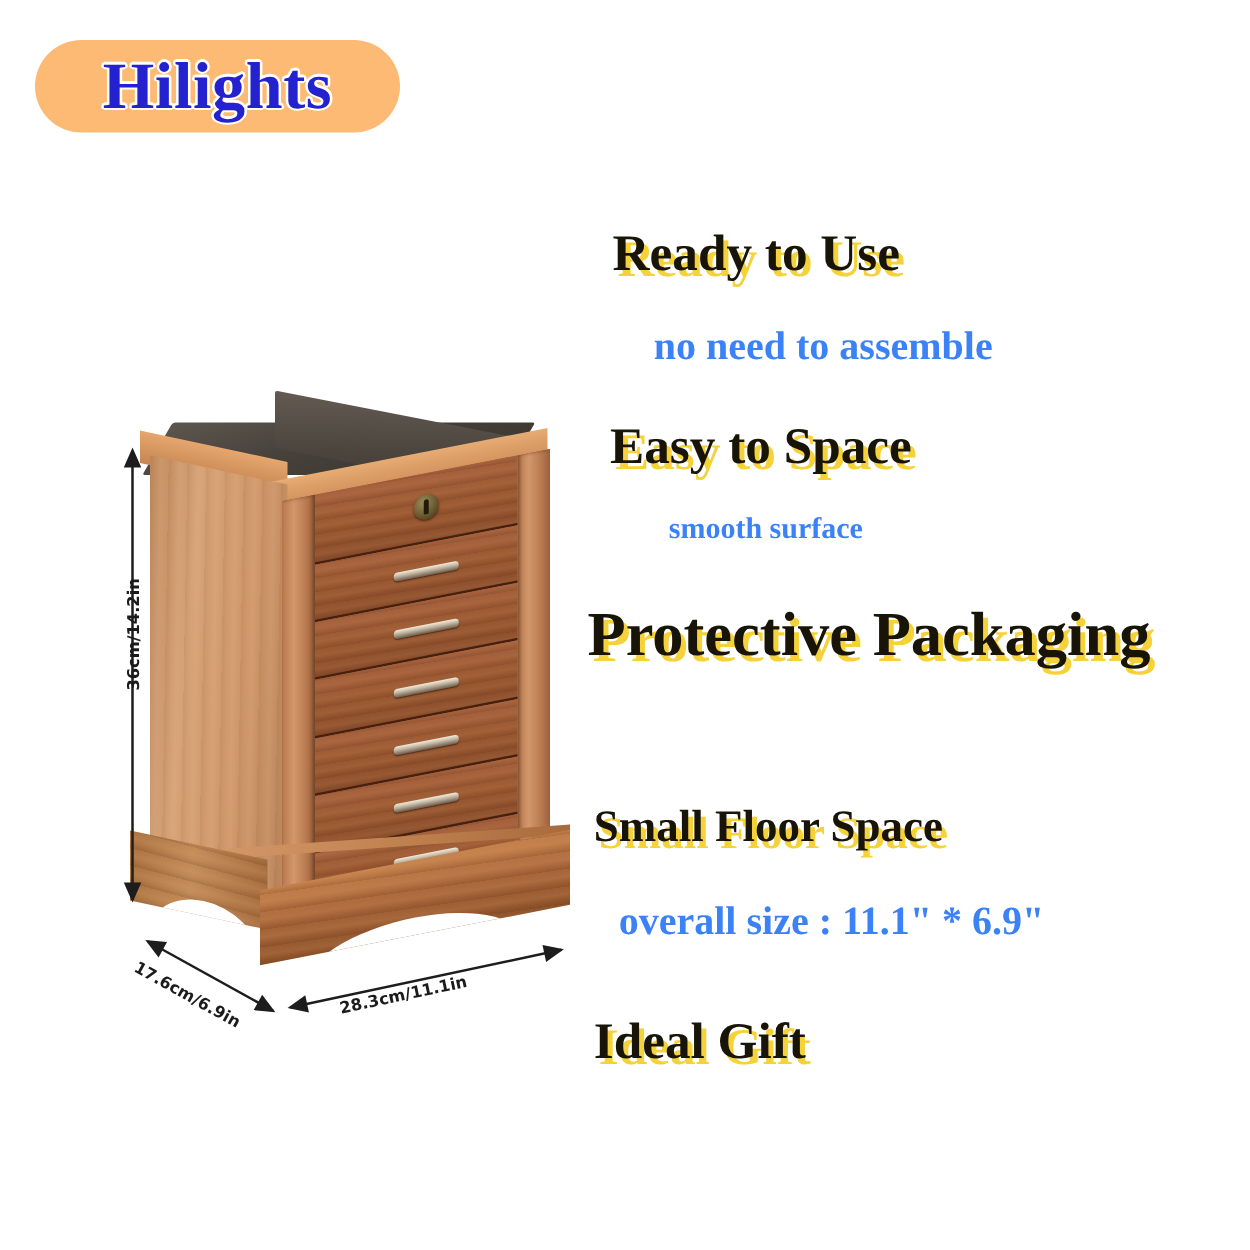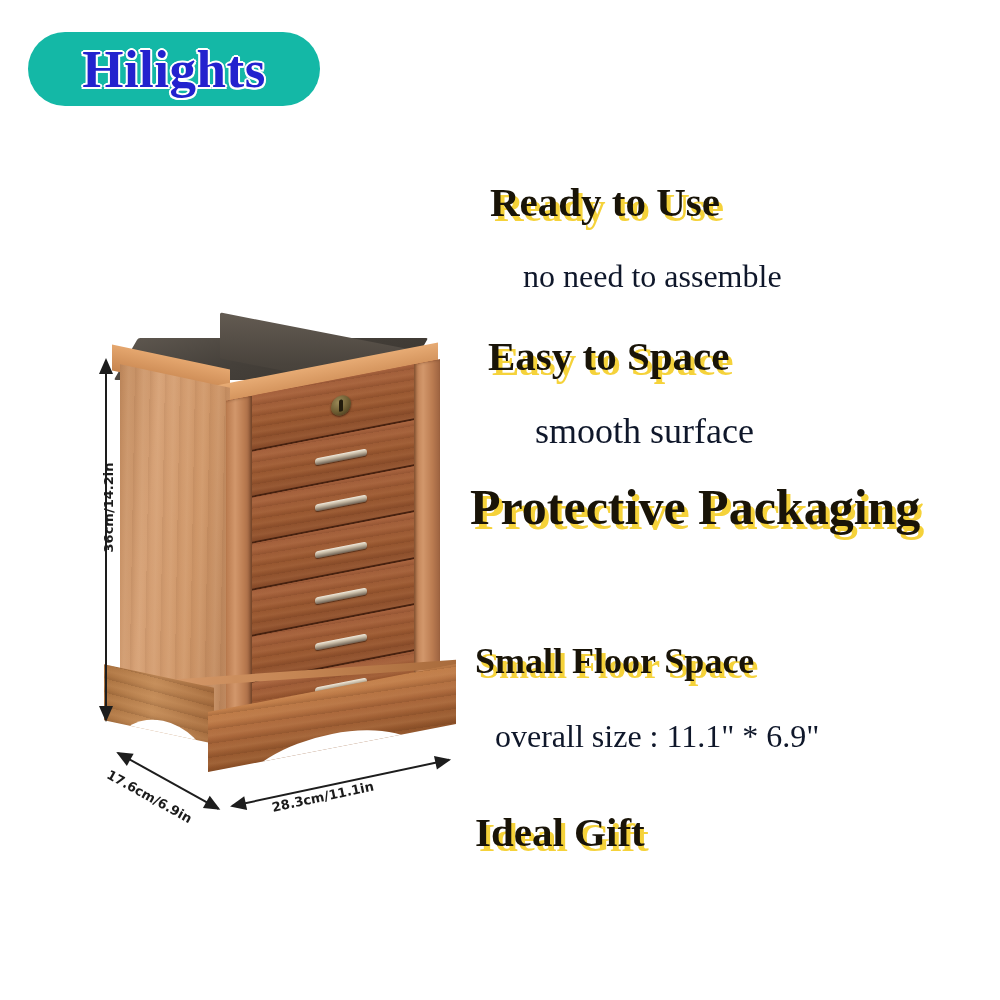--- a/index.html
+++ b/index.html
@@ -19,21 +19,21 @@
     overflow: hidden;
   }
 
   
   .title-pill {
     position: absolute;
     left: 28px;
     top: 32px;
     width: 292px;
     height: 74px;
-    background: #14b8a6;
+    background: #fdba74;
     border-radius: 38px;
   }
   .title-text {
     position: absolute;
     left: 0;
     top: 0;
     width: 292px;
     height: 74px;
     display: flex;
     align-items: center;
@@ -66,22 +66,22 @@
     position: absolute;
     font-family: "Liberation Serif", "DejaVu Serif", serif;
     font-weight: bold;
     color: #191408;
     white-space: nowrap;
     text-shadow: 4px 5px 0 #F5D23A;
   }
   .f-sub {
     position: absolute;
     font-family: "Liberation Serif", "DejaVu Serif", serif;
-    font-weight: normal;
-    color: #0f172a;
+    font-weight: bold;
+    color: #3b82f6;
     white-space: nowrap;
   }
 
   
   .product {
     position: absolute;
     left: 90px;
     top: 320px;
     width: 400px;
     height: 510px;
@@ -442,21 +442,21 @@
     </div>
     <div class="dim-label-diag" style="left:272px; top:800px; transform:rotate(-12deg); transform-origin:left center;">28.3cm/11.1in</div>
   </div>
 
   <div class="feature-block">
 
     <div class="f-head" style="left:35px; top:178px; font-size:41px;">Ready to Use</div>
     <div class="f-sub" style="left:68px; top:258px; font-size:32px;">no need to assemble</div>
 
     <div class="f-head" style="left:33px; top:332px; font-size:41px;">Easy to Space</div>
-    <div class="f-sub" style="left:80px; top:410px; font-size:36px;">smooth surface</div>
+    <div class="f-sub" style="left:80px; top:410px; font-size:24px;">smooth surface</div>
 
     <div class="f-head" style="left:15px; top:478px; font-size:50px;">Protective Packaging</div>
 
     <div class="f-head" style="left:20px; top:640px; font-size:36px;">Small Floor Space</div>
     <div class="f-sub" style="left:40px; top:718px; font-size:32px;">overall size : 11.1" * 6.9"</div>
 
     <div class="f-head" style="left:20px; top:808px; font-size:41px;">Ideal Gift</div>
   </div>
 
 </div>

